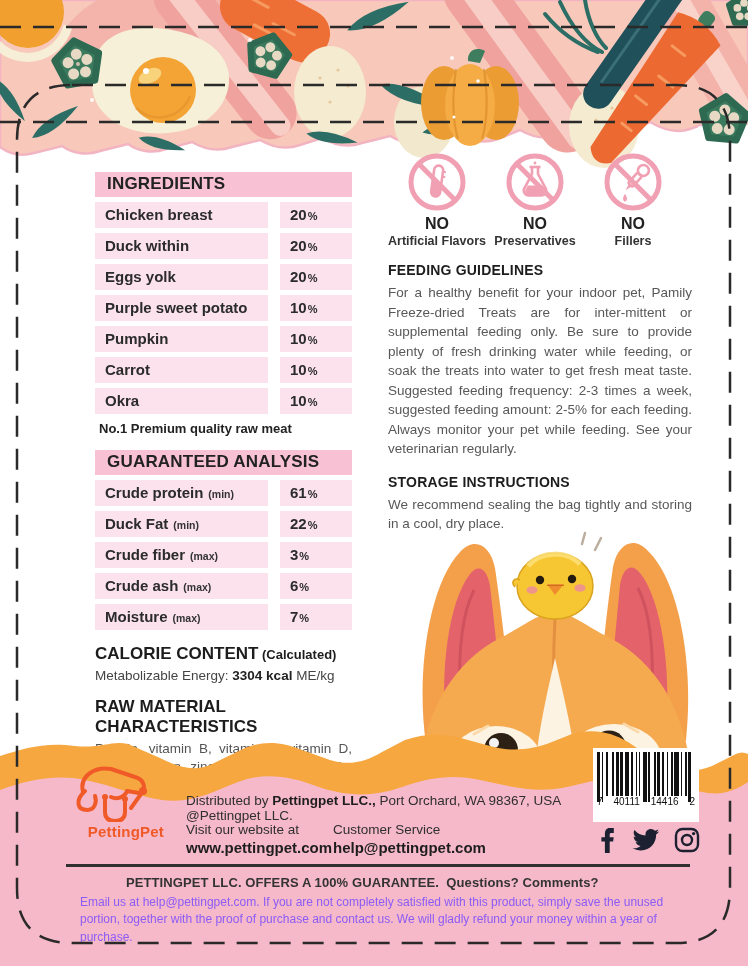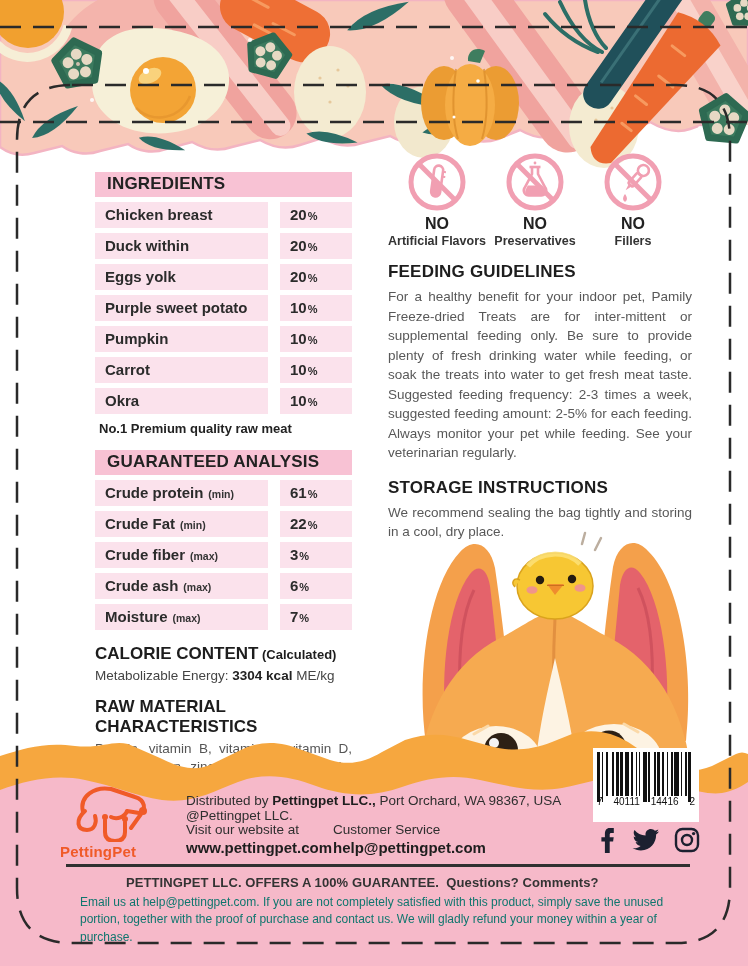--- a/index.html
+++ b/index.html
@@ -23,44 +23,44 @@
   .h3 .suffix{font-size:13px;}
   .kv{font-size:13.5px;color:#444;line-height:1.4;}
   .kv b{color:#222;}
   .smallbody{font-size:13.5px;color:#555;line-height:1.35;text-align:justify;margin-top:2px;}
   
   .right-col{position:absolute;left:388px;top:152px;width:304px;}
   .badges{display:flex;}
   .badge{width:98px;text-align:center;}
   .badge-no{font-weight:bold;font-size:16px;color:#222;margin-top:3px;}
   .badge-label{font-weight:bold;font-size:12.5px;color:#333;margin-top:1px;}
-  .sec-title{font-size:17px;font-weight:bold;color:#1d1d1d;letter-spacing:.2px;}
+  .sec-title{font-size:14px;font-weight:bold;color:#1d1d1d;letter-spacing:.2px;}
   .feeding-title{margin-top:14px;}
   .body-text{font-size:13.5px;color:#585858;line-height:19.5px;text-align:justify;margin-top:5px;}
   .storage-title{margin-top:15px;}
   
-  .logo-block{position:absolute;left:60px;top:784px;width:104px;text-align:left;}
+  .logo-block{position:absolute;left:60px;top:764px;width:104px;text-align:right;}
   .brand{color:#f05a28;font-weight:bold;font-size:15px;margin-top:1px;letter-spacing:.2px;}
   .dist-line{position:absolute;left:186px;top:793px;width:410px;font-size:13.5px;color:#2f2f2f;}
   .dist-line b{color:#1e1e1e;}
   .contact{position:absolute;top:822px;font-size:13.5px;color:#2f2f2f;}
   .contact .big{font-weight:bold;font-size:15px;color:#1e1e1e;margin-top:2px;}
   .website{left:186px;} .service{left:333px;}
   .barcode-box{position:absolute;left:593px;top:748px;width:106px;height:74px;background:#fff;
                padding:4px 4px 2px;box-sizing:border-box;}
   .bars{height:48px;display:flex;align-items:flex-start;}
   .bar{background:#111;height:44px;}
   .bar.guard{height:50px;}
   .digits{display:flex;justify-content:space-between;font-size:10px;color:#111;margin-top:-4px;
           font-family:"Liberation Sans",sans-serif;}
   .social{position:absolute;left:594px;top:827px;display:flex;gap:14px;align-items:center;}
   .divider{position:absolute;left:66px;top:864px;width:624px;height:2.5px;background:#303030;}
   .g-title{position:absolute;left:80px;top:875px;font-size:13px;font-weight:bold;color:#333;
            letter-spacing:.1px;white-space:pre;margin-left:46px;}
-  .g-body{position:absolute;left:80px;top:894px;width:614px;font-size:12px;color:#0f766e;line-height:1.45;}
+  .g-body{position:absolute;left:80px;top:894px;width:614px;font-size:12px;color:#8b5cf6;line-height:1.45;}
   svg{display:block;}
 </style>
 </head>
 <body>
 
 <div class="page">
 
   <svg class="abs" style="left:0;top:0" width="748" height="168" viewBox="0 0 748 168">
 
     <path d="M0,0 H748 V112 C738,118 726,126 712,121 L690,129 C676,134 662,129 650,122
@@ -288,21 +288,21 @@
               <span>Crude protein</span>
               <span class="note">(min)</span>
             </div>
           <div class="cell value">
               <span>61</span>
               <span class="pct">%</span>
             </div>
         </div>
           <div class="trow">
           <div class="cell label">
-              <span>Crude Fat</span>
+              <span>Duck Fat</span>
               <span class="note">(min)</span>
             </div>
           <div class="cell value">
               <span>22</span>
               <span class="pct">%</span>
             </div>
         </div>
           <div class="trow">
           <div class="cell label">
               <span>Crude fiber</span>

